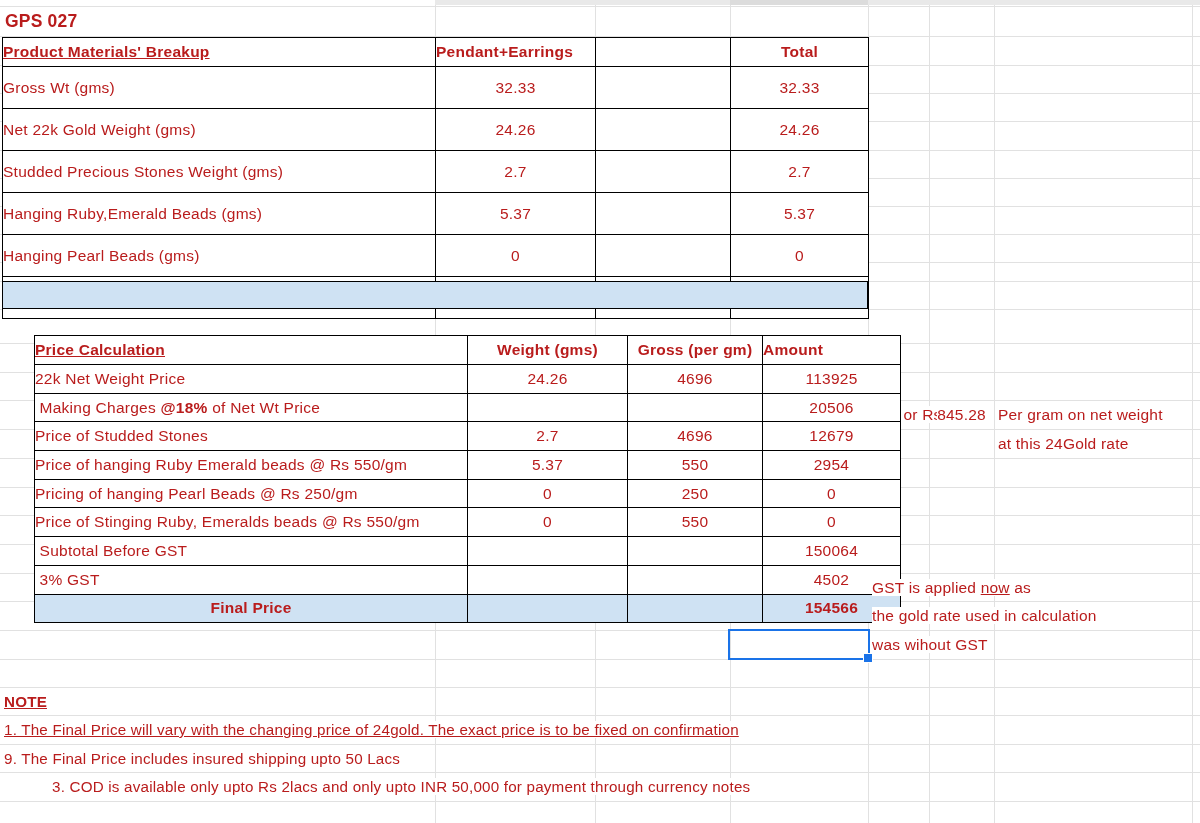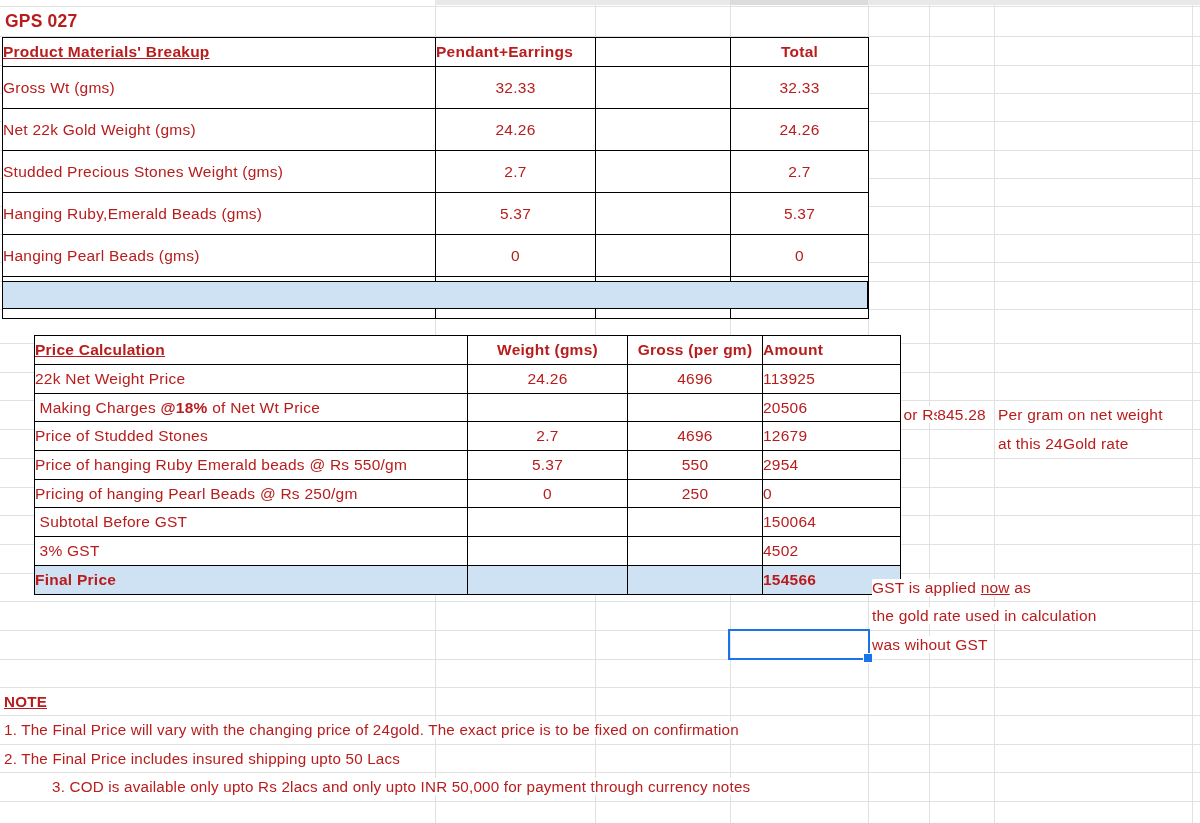--- a/index.html
+++ b/index.html
@@ -29,21 +29,21 @@
   }
   #materials-table{left:2px;top:37px;}
   #materials-table tr{height:42px;}
   #materials-table tr.hdr{height:29px;}
   #price-table{left:2px;top:335px;margin-left:32px;}
   #price-table tr{height:28.7px;}
   #price-table tr.hdr{height:29px;}
 
   td.la{text-align:left;padding:0 4px;}
   td.ce{text-align:center;}
-  td.ra{text-align:left;padding-right:4px;}
+  td.ra{text-align:center;padding-right:4px;}
   .b{font-weight:bold;}
   .u{text-decoration:underline;}
 
   .banner{
     position:absolute;left:2px;top:281px;width:866px;height:28px;
     background:var(--highlight-blue,#cfe2f3);border:1.5px solid #000;
     box-sizing:border-box;line-height:25px;font-size:15px;letter-spacing:.2px;
     padding-left:5px;white-space:pre;overflow:hidden;
   }
   .final-row{background:var(--highlight-blue,#cfe2f3);}
@@ -68,21 +68,21 @@
   #ann-atthis{left:998px;top:429px;}
   #ann-gstnow{left:872px;top:573px;}
   #ann-goldrate{left:872px;top:601px;}
   #ann-wihout{left:872px;top:630px;}
 
   
   .note-line{position:absolute;left:4px;height:38px;line-height:29px;font-size:15.2px;letter-spacing:.2px;white-space:pre;}
   .note-line > span{background:#fff;padding-right:3px;}
   #note-head{top:687px;font-weight:bold;}
   #note-head > span{text-decoration:underline;}
-  #note-1{top:715px;}
+  #note-1{top:715px;text-decoration:underline;}
   #note-2{top:744px;}
   #note-3{top:772px;margin-left:48px;}
 </style>
 </head>
 <body>
 
 <div id="sheet" style="--highlight-blue: #cfe2f3; --selection-blue: #1a73e8;">
 
   <div id="gridlayer">
       <div class="gl-v" style="left: 435px; background: rgb(225, 225, 225);"></div>
@@ -222,20 +222,26 @@
       <td class="ce">550</td>
       <td class="ra">2954</td>
     </tr>
     <tr>
       <td class="la">Pricing of hanging Pearl Beads @ Rs 250/gm</td>
       <td class="ce">0</td>
       <td class="ce">250</td>
       <td class="ra">0</td>
     </tr>
     <tr>
+      <td class="la">Price of Stinging Ruby, Emeralds beads @ Rs 550/gm</td>
+      <td class="ce">0</td>
+      <td class="ce">550</td>
+      <td class="ra">0</td>
+    </tr>
+    <tr>
       <td class="la"> Subtotal Before GST</td>
       <td class="ce"></td>
       <td class="ce"></td>
       <td class="ra">150064</td>
     </tr>
     <tr>
       <td class="la"> 3% GST</td>
       <td class="ce"></td>
       <td class="ce"></td>
       <td class="ra">4502</td>
@@ -256,16 +262,16 @@
   <div class="ann" id="ann-or"><span>or Rs</span></div>
   <div class="ann" id="ann-845"><span>845.28</span></div>
   <div class="ann" id="ann-pergram"><span>Per gram on net weight</span></div>
   <div class="ann" id="ann-atthis"><span>at this 24Gold rate</span></div>
   <div class="ann" id="ann-gstnow"><span><span>GST is applied </span><span class="u">now</span><span> as</span></span></div>
   <div class="ann" id="ann-goldrate"><span>the gold rate used in calculation</span></div>
   <div class="ann" id="ann-wihout"><span>was wihout GST</span></div>
 
   <div class="note-line" id="note-head"><span>NOTE</span></div>
   <div class="note-line" id="note-1"><span>1. The Final Price will vary with the changing price of 24gold. The exact price is to be fixed on confirmation</span></div>
-  <div class="note-line" id="note-2"><span>2. The Final Price includes insured shipping upto 50 Lacs</span></div>
+  <div class="note-line" id="note-2"><span>9. The Final Price includes insured shipping upto 50 Lacs</span></div>
   <div class="note-line" id="note-3"><span>3. COD is available only upto Rs 2lacs and only upto INR 50,000 for payment through currency notes</span></div>
 
 </div>
 
 </body></html>

